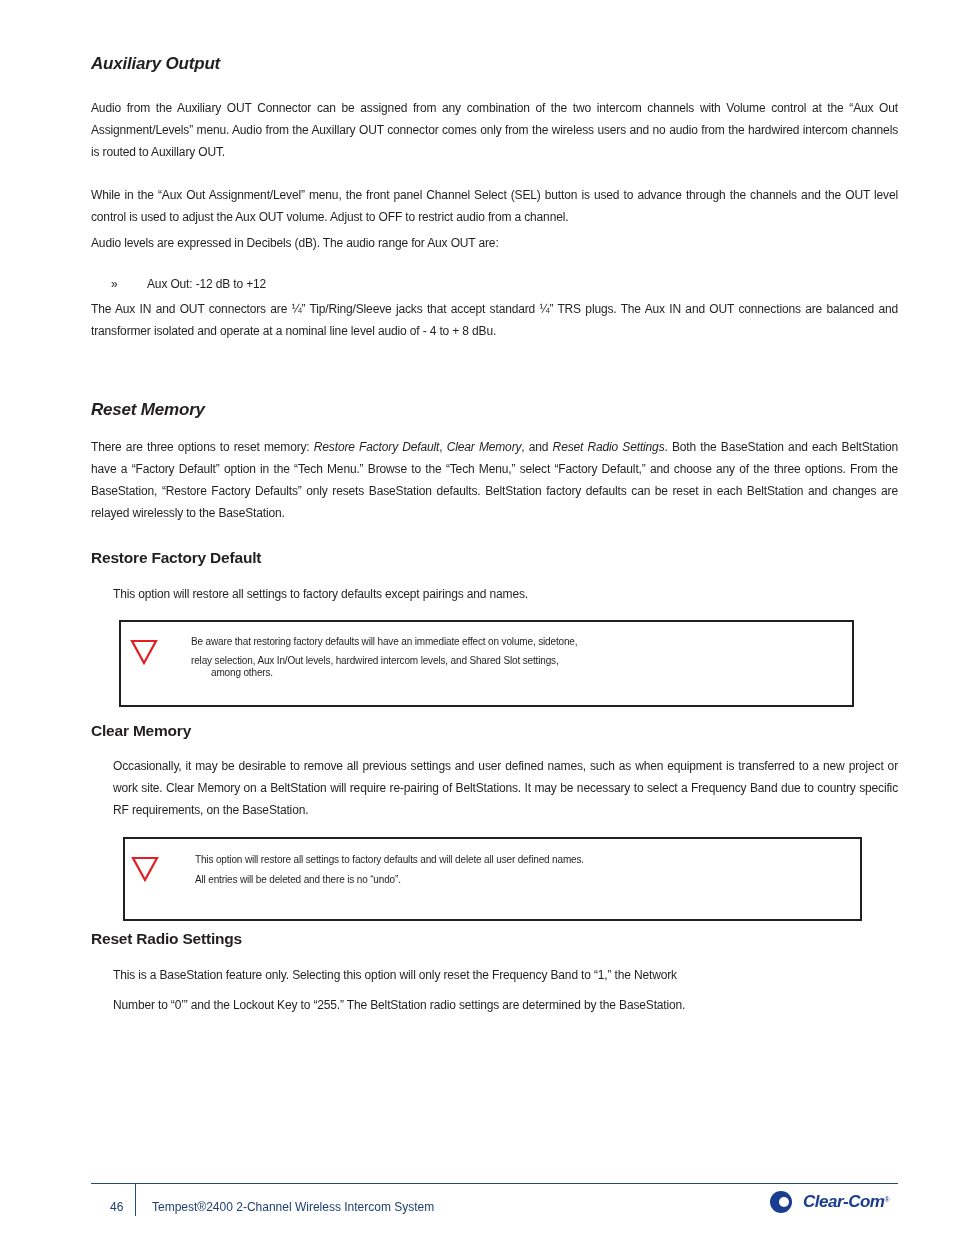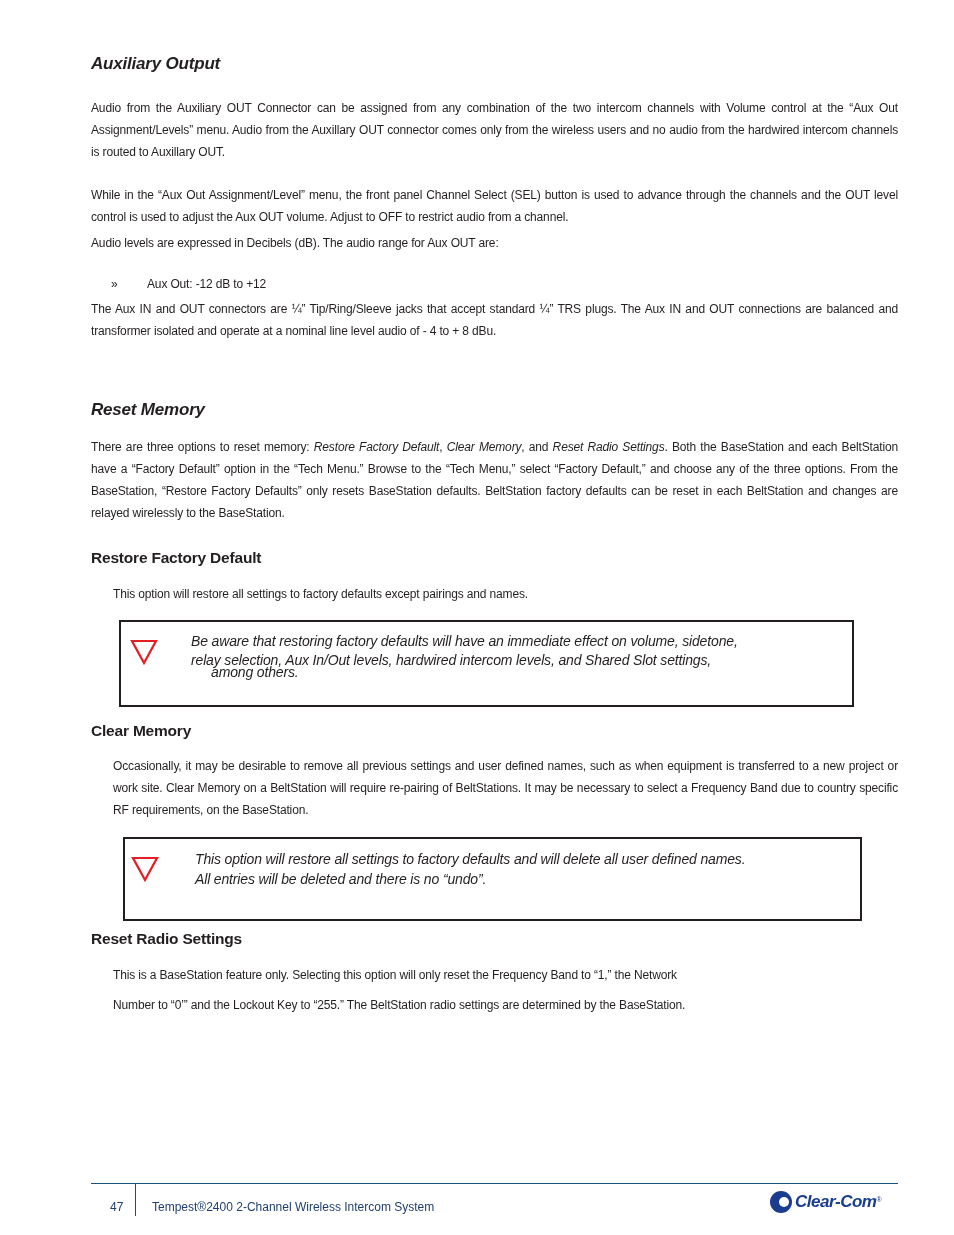--- a/index.html
+++ b/index.html
@@ -4,28 +4,28 @@
 <style>
   html, body { margin: 0; padding: 0; background: #ffffff; }
   body { width: 954px; height: 1235px; position: relative; overflow: hidden;
          font-family: "Liberation Sans", sans-serif; color: #231f20; }
   .abs { position: absolute; }
   .h2 { font-size: 17px; font-weight: bold; font-style: italic; letter-spacing: -0.2px; }
   .h3 { font-size: 15.5px; font-weight: bold; letter-spacing: -0.2px; }
   .p { font-size: 12px; line-height: 22px; text-align: justify; letter-spacing: -0.15px; }
   .p.left { text-align: left; }
   .note { border: 2px solid #231f20; }
-  .note .txt { position: absolute; font-size: 14px; line-height: 19.5px; font-style: italic; letter-spacing: -0.15px; }
+  .note .txt { position: absolute; font-size: 10px; line-height: 19.5px; letter-spacing: -0.15px; }
   .footer-rule { position: absolute; left: 91px; top: 1183px; width: 807px; height: 1px; background: #1f4e79; }
   .footer-sep { position: absolute; left: 135px; top: 1184px; width: 1px; height: 32px; background: #1f4e79; }
   .footer-text { font-size: 12px; color: #1f3f6f; }
   .logo { position: absolute; left: 770px; top: 1191px; display: flex; align-items: center; }
   .logo .mark { width: 22px; height: 22px; border-radius: 50%; background: #1a3d8f; position: relative; }
   .logo .mark::after { content: ""; position: absolute; left: 9px; top: 6px; width: 10px; height: 10px; border-radius: 50%; background: #fff; }
-  .logo .name { font-size: 17px; font-weight: bold; font-style: italic; color: #1a3d8f; margin-left: 3px; letter-spacing: -0.5px; }
+  .logo .name { font-size: 17px; font-weight: bold; font-style: italic; color: #1a3d8f; margin-left: 11px; letter-spacing: -0.5px; }
 </style>
 </head>
 <body>
 
 <div class="abs h2" style="left:91px; top:54px;">Auxiliary Output</div>
 <div class="abs p" style="left:91px; top:97px; width:807px;">Audio from the Auxiliary OUT Connector can be assigned from any combination of the two intercom channels with Volume control at the “Aux Out Assignment/Levels” menu. Audio from the Auxillary OUT connector comes only from the wireless users and no audio from the hardwired intercom channels is routed to Auxillary OUT.</div>
 <div class="abs p" style="left:91px; top:184px; width:807px;">While in the “Aux Out Assignment/Level” menu, the front panel Channel Select (SEL) button is used to advance through the channels and the OUT level control is used to adjust the Aux OUT volume. Adjust to OFF to restrict audio from a channel.</div>
 <div class="abs p left" style="left:91px; top:232px; width:807px;">Audio levels are expressed in Decibels (dB).  The audio range for Aux OUT are:</div>
 <div class="abs p left" style="left:111px; top:273px;">»</div>
 <div class="abs p left" style="left:147px; top:273px;text-align:center;">Aux Out:  -12 dB to +12</div>
@@ -54,19 +54,19 @@
   <div class="txt" style="left:70px; top:11px;">This option will restore all settings to factory defaults and will delete all user defined names.</div>
   <div class="txt" style="left:70px; top:31px;">All entries will be deleted and there is no “undo”.</div>
 </div>
 
 <div class="abs h3" style="left:91px; top:930px;">Reset Radio Settings</div>
 <div class="abs p left" style="left:113px; top:964px; width:785px;">This is a BaseStation feature only.  Selecting this option will only reset the Frequency Band to “1,” the Network</div>
 <div class="abs p left" style="left:113px; top:982px; width:785px;margin-top:12px;">Number to “0’” and the Lockout Key to “255.”  The BeltStation radio settings are determined by the BaseStation.</div>
 
 <div class="footer-rule"></div>
 <div class="footer-sep"></div>
-<div class="abs footer-text" style="left:110px; top:1200px;">47</div>
+<div class="abs footer-text" style="left:110px; top:1200px;">46</div>
 <div class="abs footer-text" style="left:152px; top:1200px;">Tempest®2400 2-Channel Wireless Intercom System</div>
 <div class="logo">
   <div class="mark"></div>
   <span class="name">Clear-Com</span>
   <span style="font-size:7px; color:#1a3d8f; margin-top:-6px;">®</span>
 </div>
 
 </body></html>

